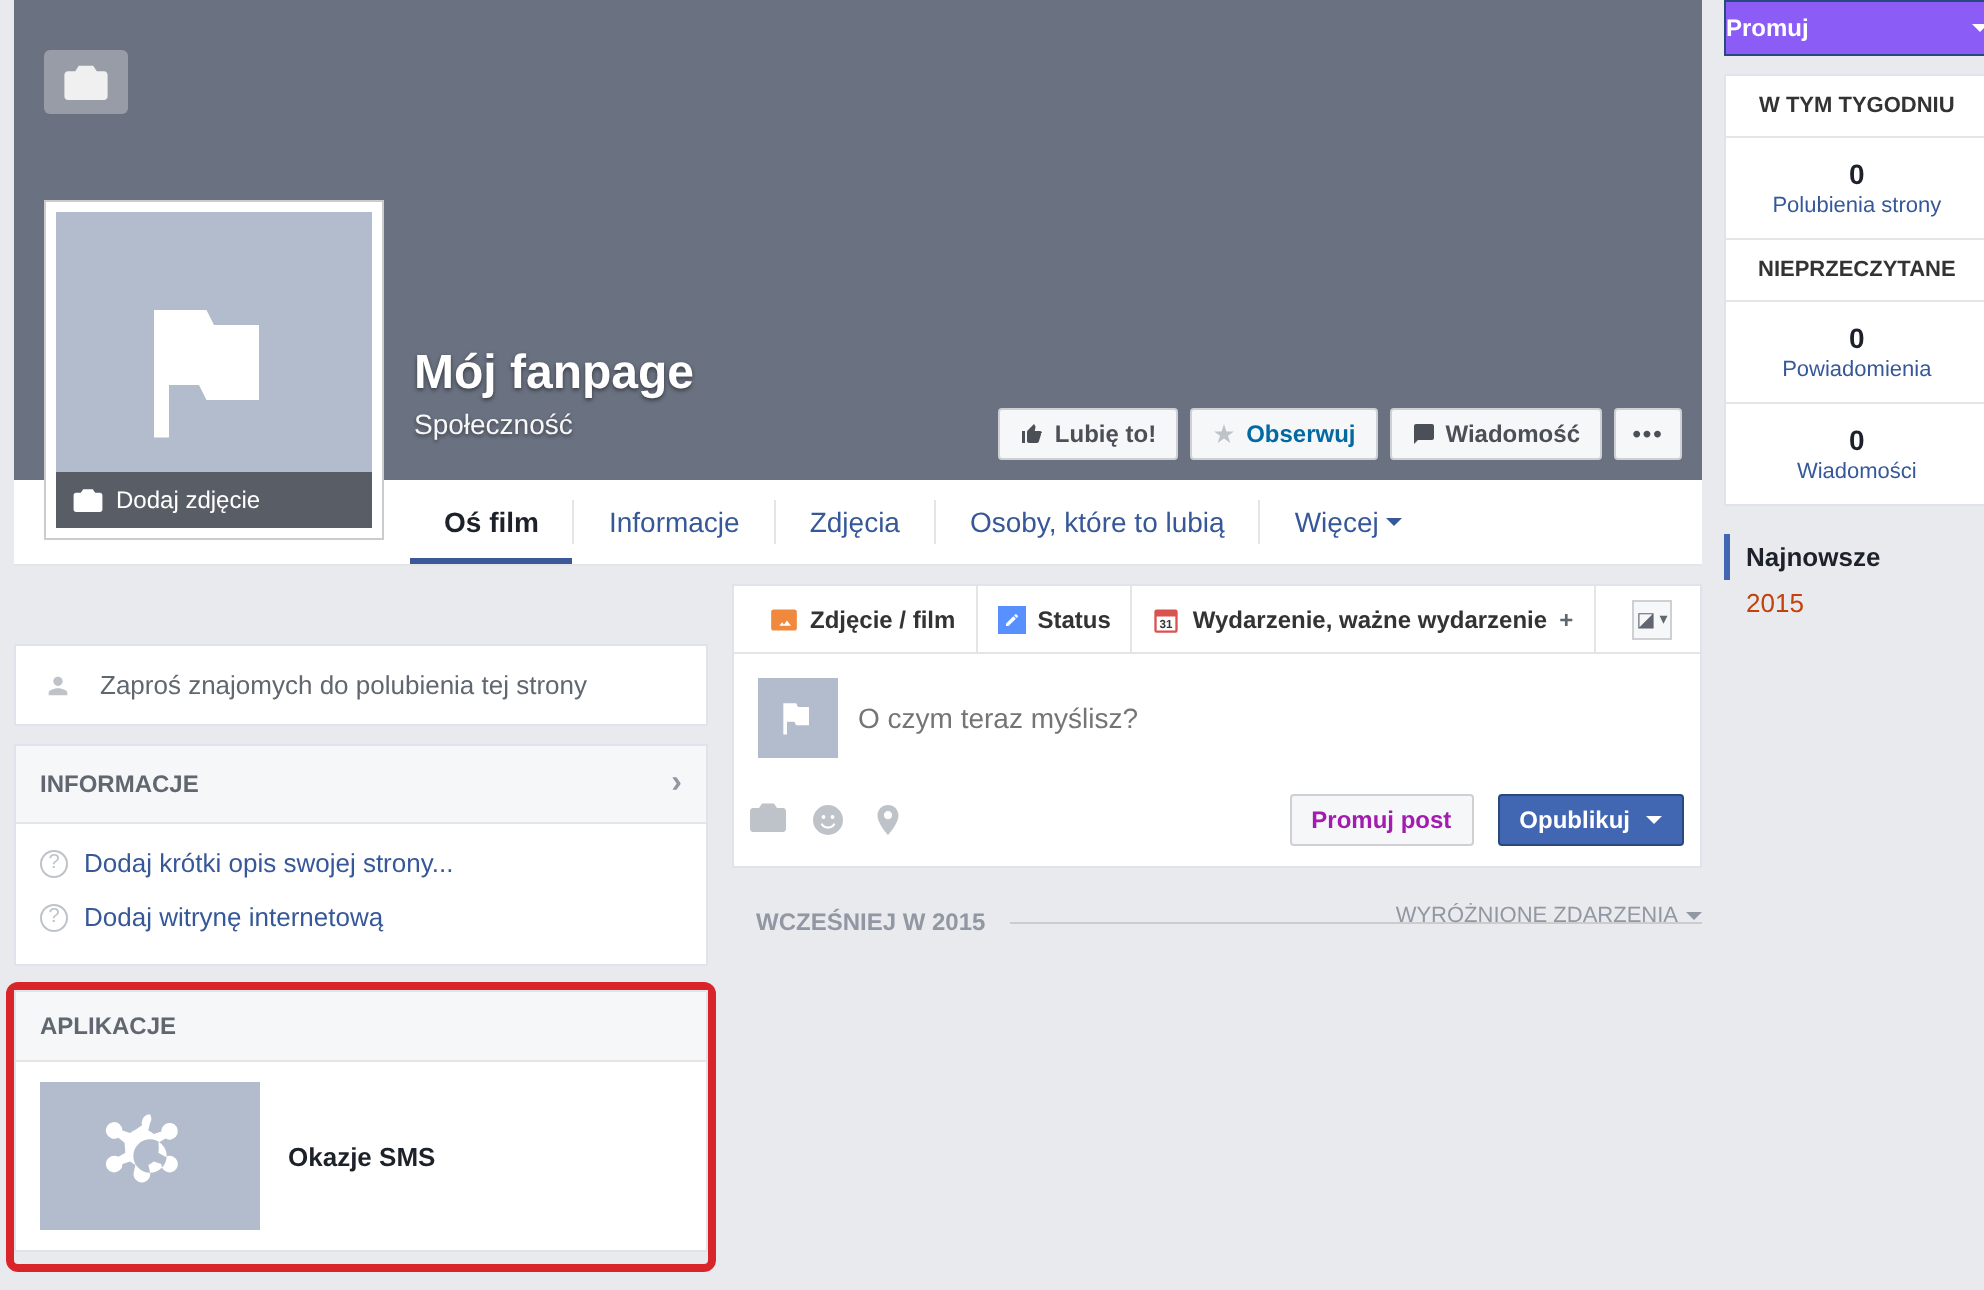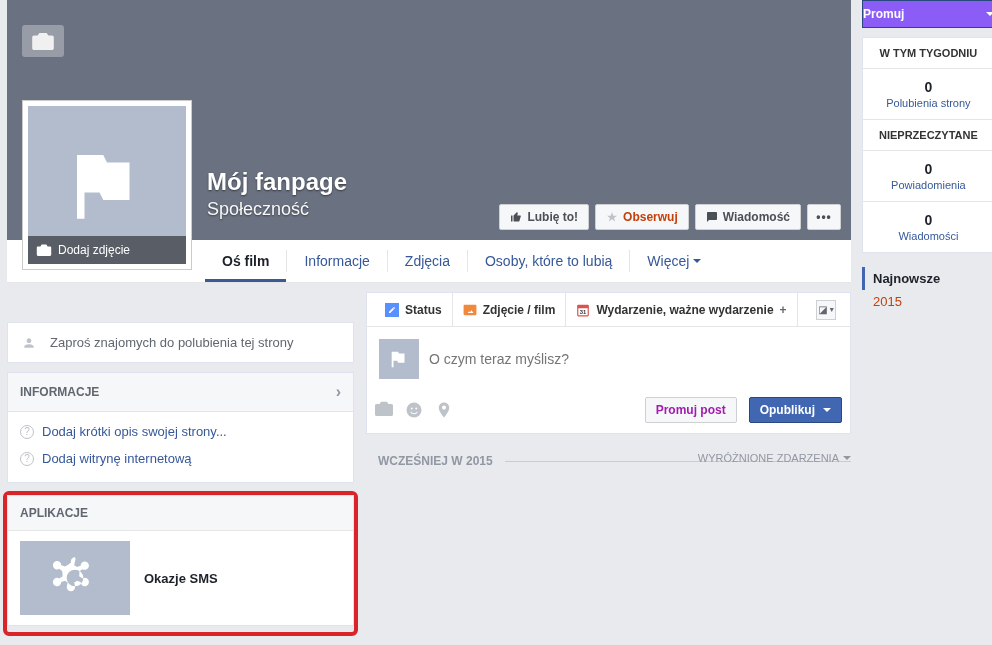--- a/index.html
+++ b/index.html
@@ -14,25 +14,25 @@
   .cover-camera svg { width: 22px; height: 18px; fill: #f0f0f0; }
 
   .avatar-box { position:absolute; bottom:-30px; left:15px; width:170px; height:170px; background:#fff; padding:5px; border:1px solid rgba(0,0,0,.2); }
   .avatar-inner { width:100%; height:100%; background:#b3bccc; display:flex; align-items:center; justify-content:center; position:relative; }
   .avatar-inner svg.flag { width:90px; height:90px; fill:#fff; }
   .avatar-add { position:absolute; bottom:0; left:0; right:0; background:rgba(0,0,0,.5); color:#fff; height:28px; display:flex; align-items:center; gap:6px; padding-left:8px; font-size:12px; }
   .avatar-add svg { width:16px; height:12px; fill:#fff; }
 
   .page-name { position:absolute; left:200px; bottom:20px; color:#fff; text-shadow:0 1px 2px rgba(0,0,0,.5); }
   .page-name h1 { font-size:24px; font-weight:bold; }
-  .page-name .cat { font-size:18px; margin-top:3px; opacity:.95; }
+  .page-name .cat { font-size:14px; margin-top:3px; opacity:.95; }
 
   .cover-actions { position:absolute; right:10px; bottom:10px; display:flex; gap:6px; }
   .cv-btn { background:#f6f7f9; border:1px solid #ced0d4; border-radius:2px; height:26px; padding:0 10px; font-size:12px; font-weight:bold; color:#4b4f56; display:flex; align-items:center; gap:5px; cursor:pointer; }
-  .cv-btn.disabled { color:#c2410c; }
+  .cv-btn.disabled { color:#0369a1; }
   .cv-btn.more { width:34px; padding:0; justify-content:center; letter-spacing:1px; }
   .cv-btn svg { width:12px; height:12px; fill:#4b4f56; }
   .cv-btn.disabled svg { fill:#bec2c9; }
 
   
   .nav-wrap { background:#fff; border-bottom:1px solid #e5e5e5; height:43px; margin-left:7px; width:844px; }
   .nav-tabs { margin-left:198px; display:flex; height:100%; }
   .nav-tabs .tab { position:relative; padding:0 17px; display:flex; align-items:center; color:#365899; font-size:14px; cursor:pointer; }
   .nav-tabs .tab.active { font-weight:bold; color:#1d2129; }
   .nav-tabs .tab.active::after { content:""; position:absolute; left:0; right:0; bottom:0; height:3px; background:#3b5998; }
@@ -231,34 +231,34 @@
             </div>
           </div>
         </div>
 
       </div>
 
       <div class="feed">
         <div class="composer">
           <div class="composer-tabs">
             <div class="ct-item">
+              <span class="ct-icon photo">
+                  <svg viewBox="0 0 24 24">
+                    <path fill="#f0883d" d="M21 3H3C1.9 3 1 3.9 1 5v14c0 1.1.9 2 2 2h18c1.1 0 2-.9 2-2V5c0-1.1-.9-2-2-2zM8 17l2.5-3 1.5 2 2.5-3.5L18 17H8z"></path>
+                  </svg>
+                </span>
+              <span>Zdjęcie / film</span>
+            </div>
+            <div class="ct-item">
               <span class="ct-icon pencil">
                   <svg viewBox="0 0 24 24">
                     <path d="M3 17.25V21h3.75L17.81 9.94l-3.75-3.75L3 17.25zM20.71 7.04a1 1 0 000-1.41l-2.34-2.34a1 1 0 00-1.41 0l-1.83 1.83 3.75 3.75 1.83-1.83z"></path>
                   </svg>
                 </span>
               <span>Status</span>
-            </div>
-            <div class="ct-item">
-              <span class="ct-icon photo">
-                  <svg viewBox="0 0 24 24">
-                    <path fill="#f0883d" d="M21 3H3C1.9 3 1 3.9 1 5v14c0 1.1.9 2 2 2h18c1.1 0 2-.9 2-2V5c0-1.1-.9-2-2-2zM8 17l2.5-3 1.5 2 2.5-3.5L18 17H8z"></path>
-                  </svg>
-                </span>
-              <span>Zdjęcie / film</span>
             </div>
             <div class="ct-item">
               <span class="ct-icon cal">
                   <svg viewBox="0 0 24 24">
                     <rect x="3" y="4" width="18" height="18" rx="1" fill="#fff" stroke="#d9534f" stroke-width="2"></rect>
                     <rect x="3" y="4" width="18" height="5" fill="#d9534f"></rect>
                     <text x="12" y="19" text-anchor="middle" font-size="10" fill="#333">31</text>
                   </svg>
                 </span>
               <span>Wydarzenie, ważne wydarzenie</span>

